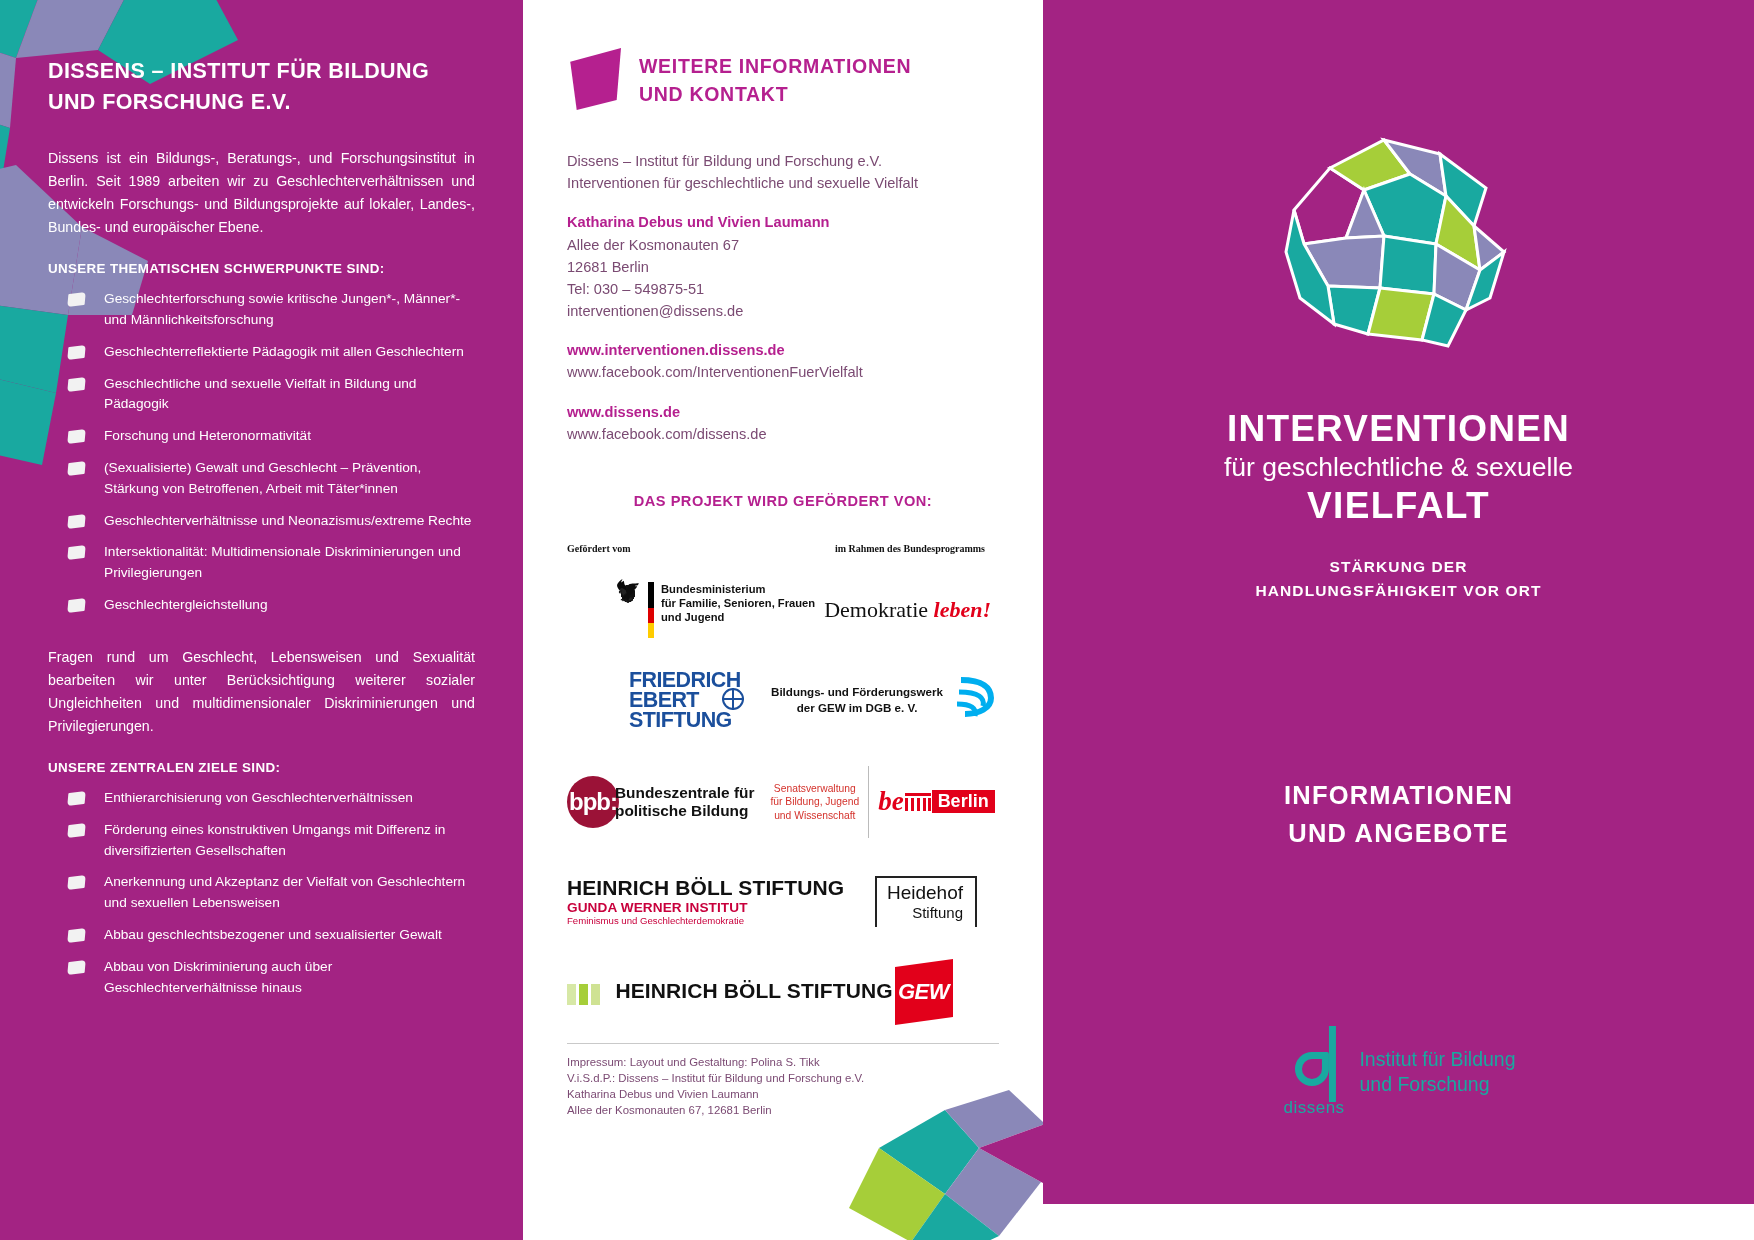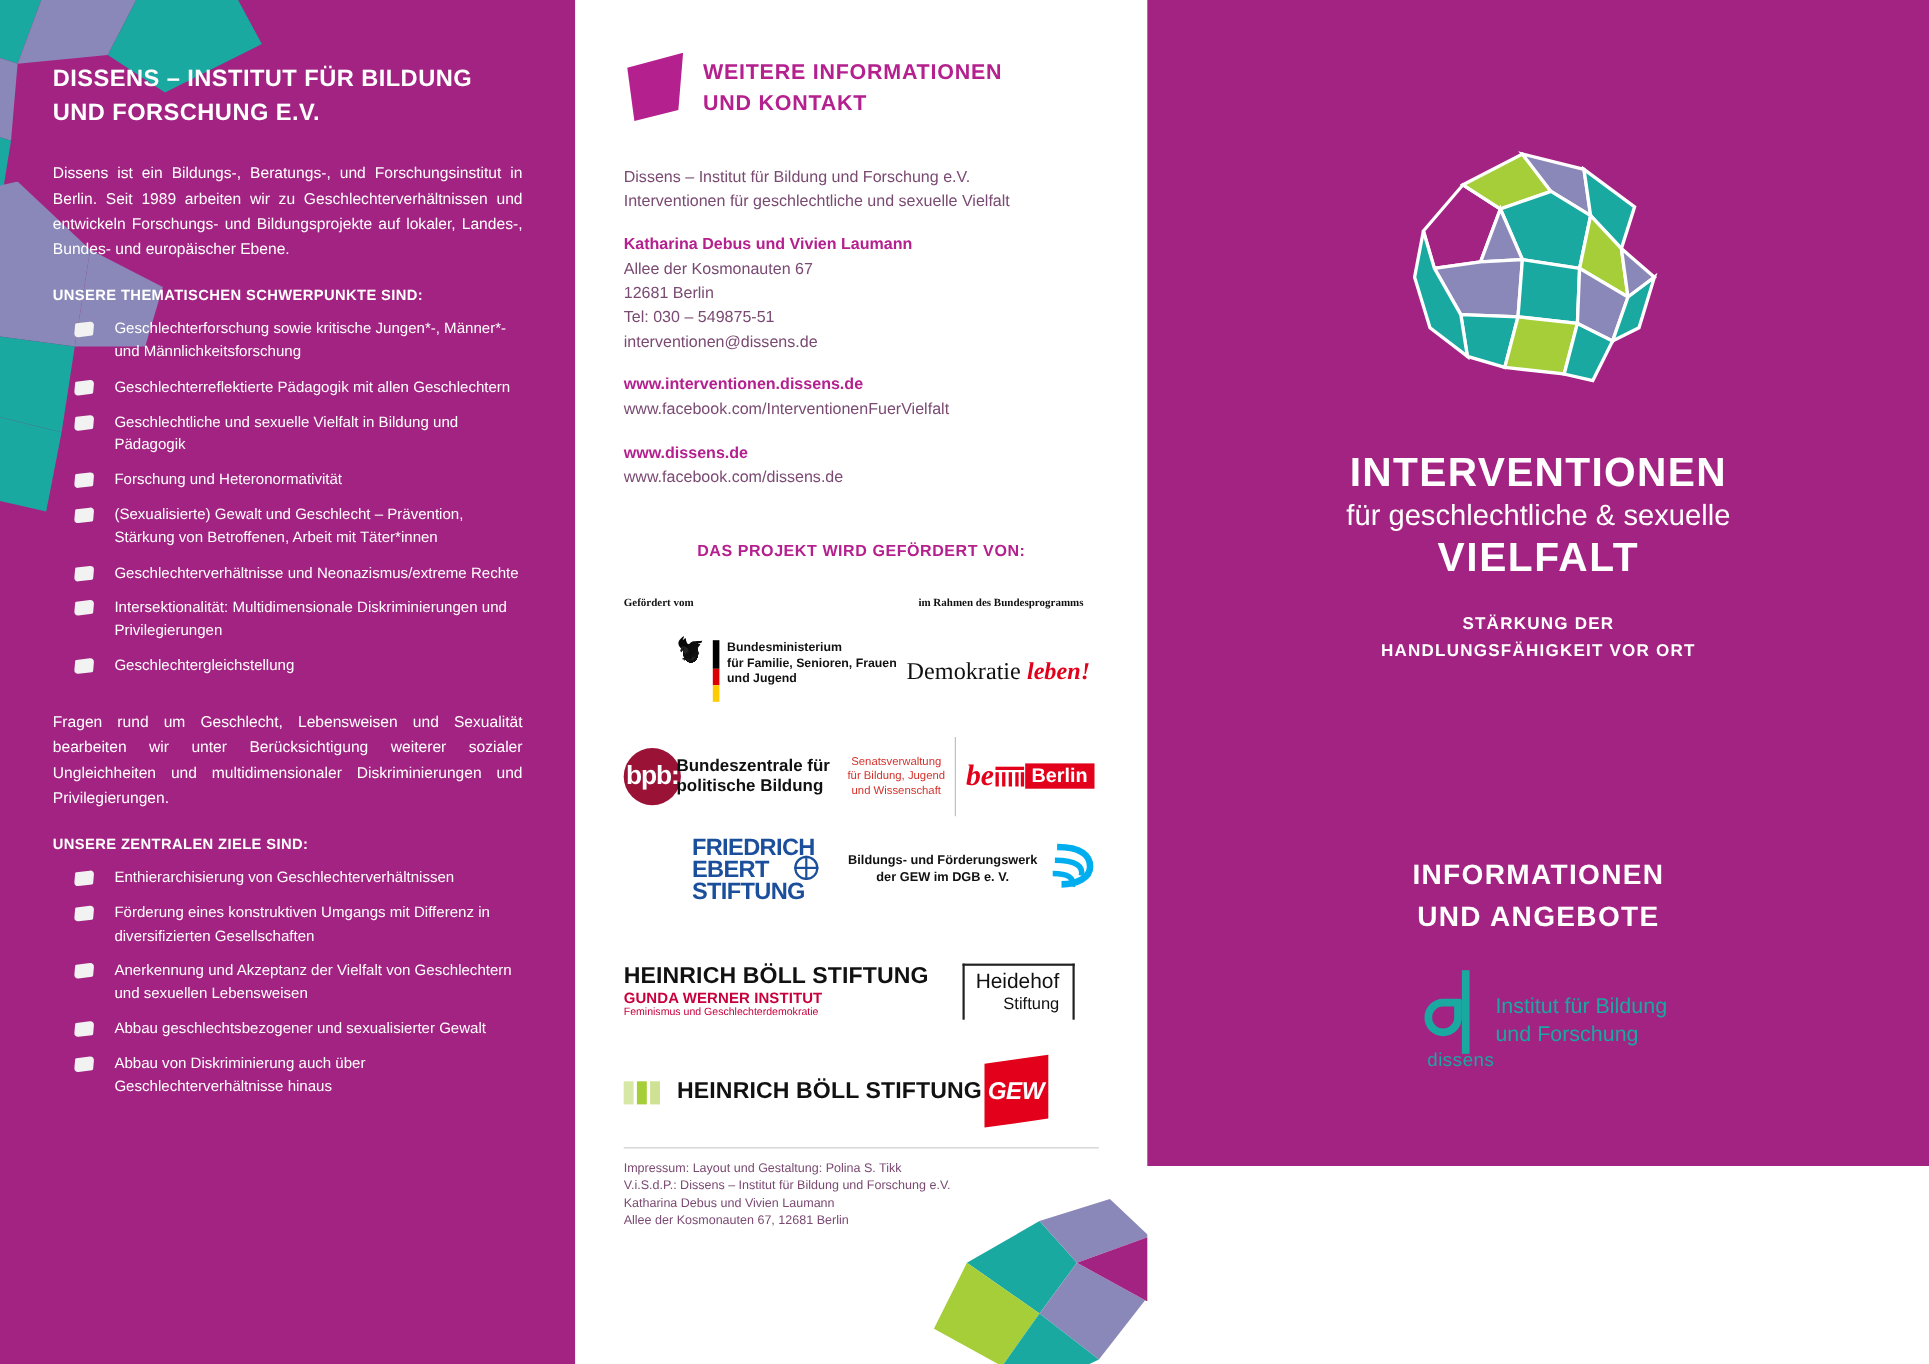--- a/index.html
+++ b/index.html
@@ -169,21 +169,21 @@
     color: #fff; font-weight: bold; font-size: 22px; font-style: italic;
     transform: skewY(8deg); letter-spacing: -0.5px;
   }
 
   .impressum-rule { border-top: 1px solid #c9c9c9; margin: 22px 0 10px 0; }
   .impressum { color: #7b4a73; font-size: 11.4px; line-height: 1.42; }
   .impressum b { font-weight: normal; }
 
   
   .panel-right {
-    position: relative; flex: 1; height: 1060px;
+    position: relative; flex: 1; height: 1204px;
     background: #a32383; overflow: hidden;
   }
   .pr-inner { position: relative; z-index: 5; text-align: center; padding-top: 118px; }
   .crystal { width: 330px; height: 250px; margin: 0 auto; position: relative; }
 
   .pr-t1 {
     color: #fff; font-weight: bold; font-size: 37px; letter-spacing: 1.2px;
     margin-top: 36px; text-transform: uppercase;
   }
   .pr-t2 { color: #fff; font-size: 26.5px; margin-top: 2px; }
@@ -205,21 +205,21 @@
   }
   .pr-logo .dmark { position: relative; width: 64px; height: 92px; }
   .pr-logo .dmark .stem {
     position: absolute; right: 10px; top: 0; width: 7px; height: 76px; background: #19a9a0;
   }
   .pr-logo .dmark .bowl {
     position: absolute; right: 17px; top: 26px; width: 34px; height: 34px;
     border: 7px solid #19a9a0; border-radius: 50% 2px 50% 50%;
   }
   .pr-logo .dword {
-    position: absolute; left: 16px; bottom: 0; color: #19a9a0;
+    position: absolute; left: 2px; bottom: 0; color: #19a9a0;
     font-size: 17px; letter-spacing: 0.5px;
   }
   .pr-logo .ltext { color: #19a9a0; font-size: 19.5px; line-height: 1.3; text-align: left; }
 </style>
 </head>
 <body>
 
 <div class="page">
 
   <div class="panel-left">
@@ -315,20 +315,40 @@
               <div>für Familie, Senioren, Frauen</div>
               <div>und Jugend</div>
             </div>
           </div>
           <div class="demokratie" style="margin-right:8px;">
             <span>Demokratie</span>
             <span class="leben">leben!</span>
           </div>
         </div>
 
+        <div class="logo-row" style="justify-content:space-between; align-items:center; min-height:96px;">
+          <div class="fes" style="margin-left:62px;">
+            <div>FRIEDRICH</div>
+            <div>EBERT</div>
+            <div>STIFTUNG</div>
+            <div class="globe"></div>
+          </div>
+          <div style="display:flex; align-items:center; gap:10px; margin-right:0;">
+            <div class="gew-text">
+              <div>Bildungs- und Förderungswerk</div>
+              <div>der GEW im DGB e. V.</div>
+            </div>
+            <svg width="46" height="52" viewBox="0 0 46 52">
+              <path d="M8 6 C30 6 38 14 38 24 C38 34 26 40 12 40" stroke="#00aeef" stroke-width="6" fill="none"></path>
+              <path d="M6 18 C26 18 32 24 30 32" stroke="#00aeef" stroke-width="5" fill="none"></path>
+              <path d="M4 30 C18 30 24 34 22 42" stroke="#00aeef" stroke-width="5" fill="none"></path>
+            </svg>
+          </div>
+        </div>
+
         <div class="logo-row" style="align-items:center; margin-top:18px; min-height:72px;">
           <div class="bpb-wrap">
             <div class="bpb-circle">bpb:</div>
             <div class="bpb-label">
               <div>Bundeszentrale für</div>
               <div>politische Bildung</div>
             </div>
           </div>
           <div class="senat" style="margin-left:16px;">
             <div>Senatsverwaltung</div>
@@ -340,40 +360,20 @@
             <span class="be">be</span>
             <span class="gate">
               <i class="top"></i>
               <i style="left:0"></i>
                 <i style="left:6px"></i>
                 <i style="left:12px"></i>
               <i style="left:18px"></i>
                 <i style="left:23px"></i>
             </span>
             <span class="berlin-box">Berlin</span>
-          </div>
-        </div>
-
-        <div class="logo-row" style="justify-content:space-between; align-items:center; min-height:96px;">
-          <div class="fes" style="margin-left:62px;">
-            <div>FRIEDRICH</div>
-            <div>EBERT</div>
-            <div>STIFTUNG</div>
-            <div class="globe"></div>
-          </div>
-          <div style="display:flex; align-items:center; gap:10px; margin-right:0;">
-            <div class="gew-text">
-              <div>Bildungs- und Förderungswerk</div>
-              <div>der GEW im DGB e. V.</div>
-            </div>
-            <svg width="46" height="52" viewBox="0 0 46 52">
-              <path d="M8 6 C30 6 38 14 38 24 C38 34 26 40 12 40" stroke="#00aeef" stroke-width="6" fill="none"></path>
-              <path d="M6 18 C26 18 32 24 30 32" stroke="#00aeef" stroke-width="5" fill="none"></path>
-              <path d="M4 30 C18 30 24 34 22 42" stroke="#00aeef" stroke-width="5" fill="none"></path>
-            </svg>
           </div>
         </div>
 
         <div class="logo-row" style="justify-content:space-between; align-items:flex-start; margin-top:38px;">
           <div>
             <div class="hbs-main">HEINRICH BÖLL STIFTUNG</div>
             <div class="hbs-gwi">GUNDA WERNER INSTITUT</div>
             <div class="hbs-sub">Feminismus und Geschlechterdemokratie</div>
           </div>
           <div class="heidehof" style="margin-right:22px;">

